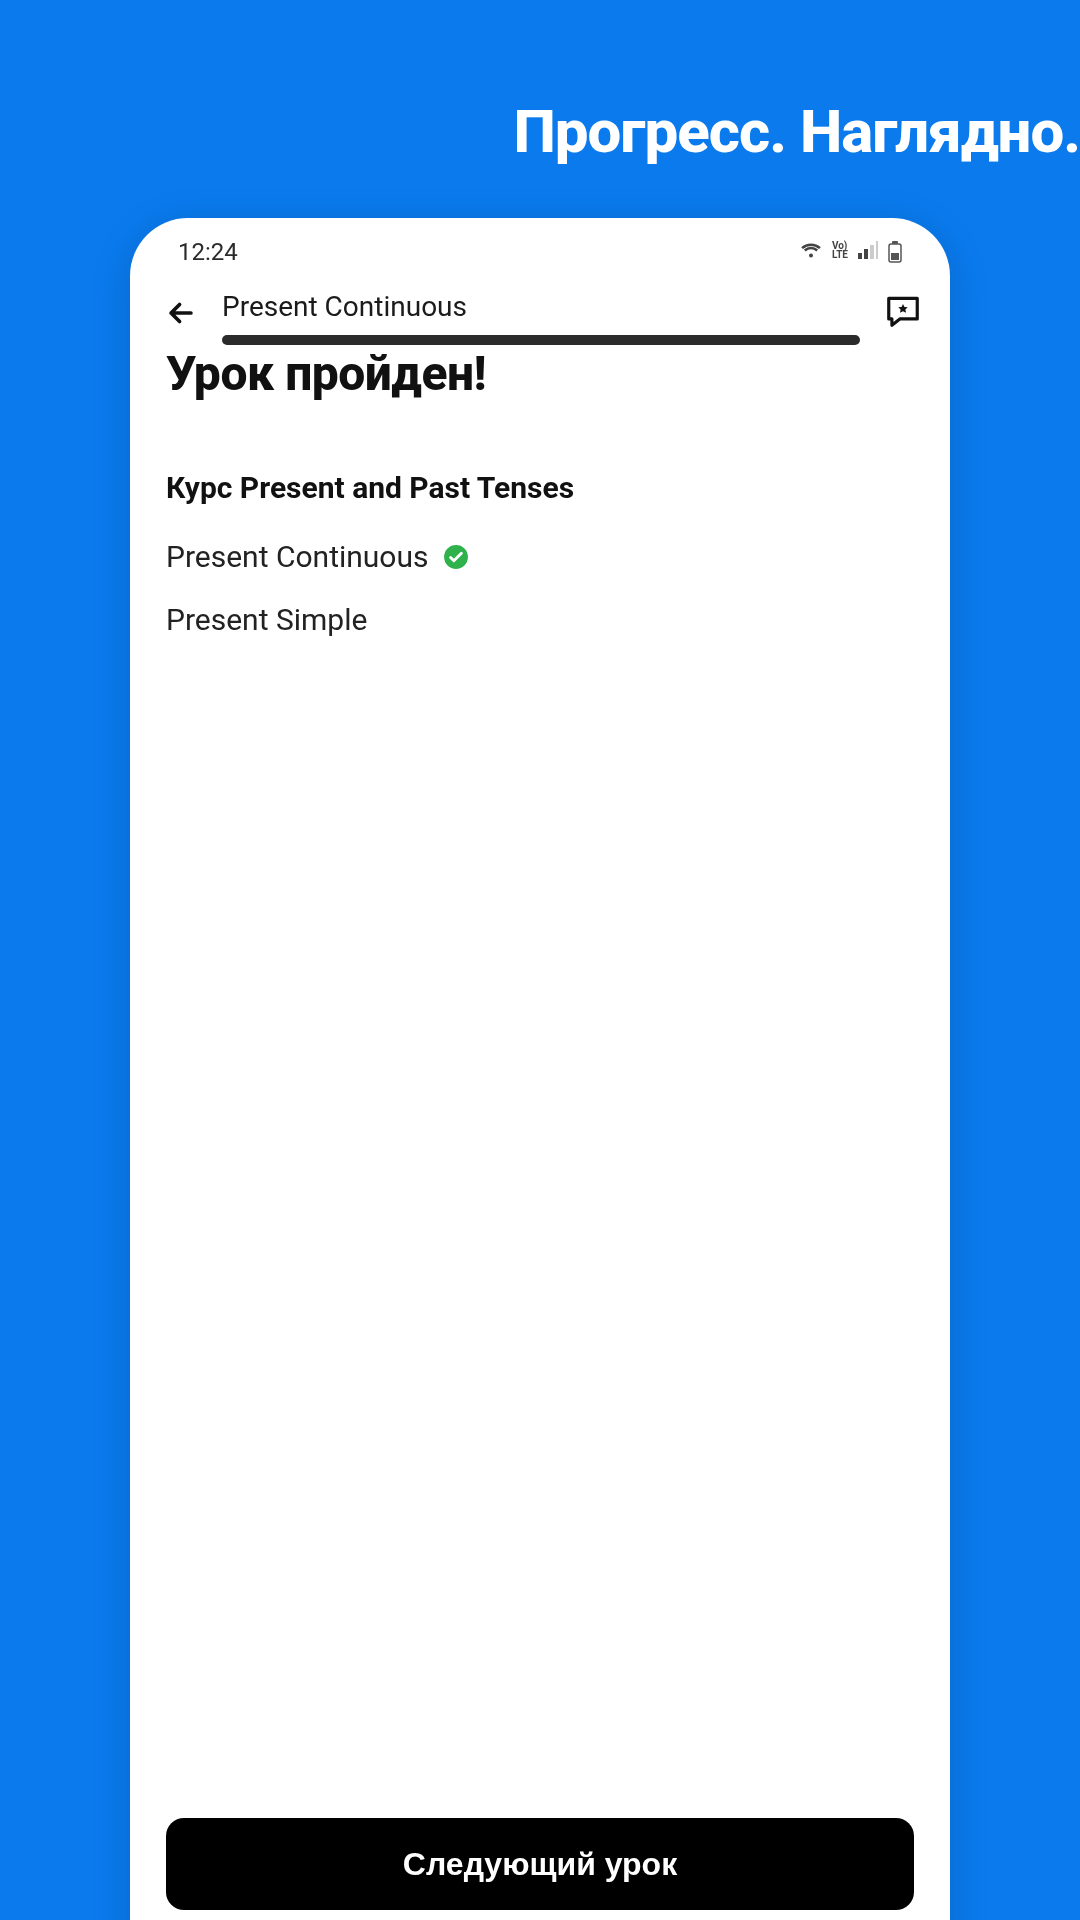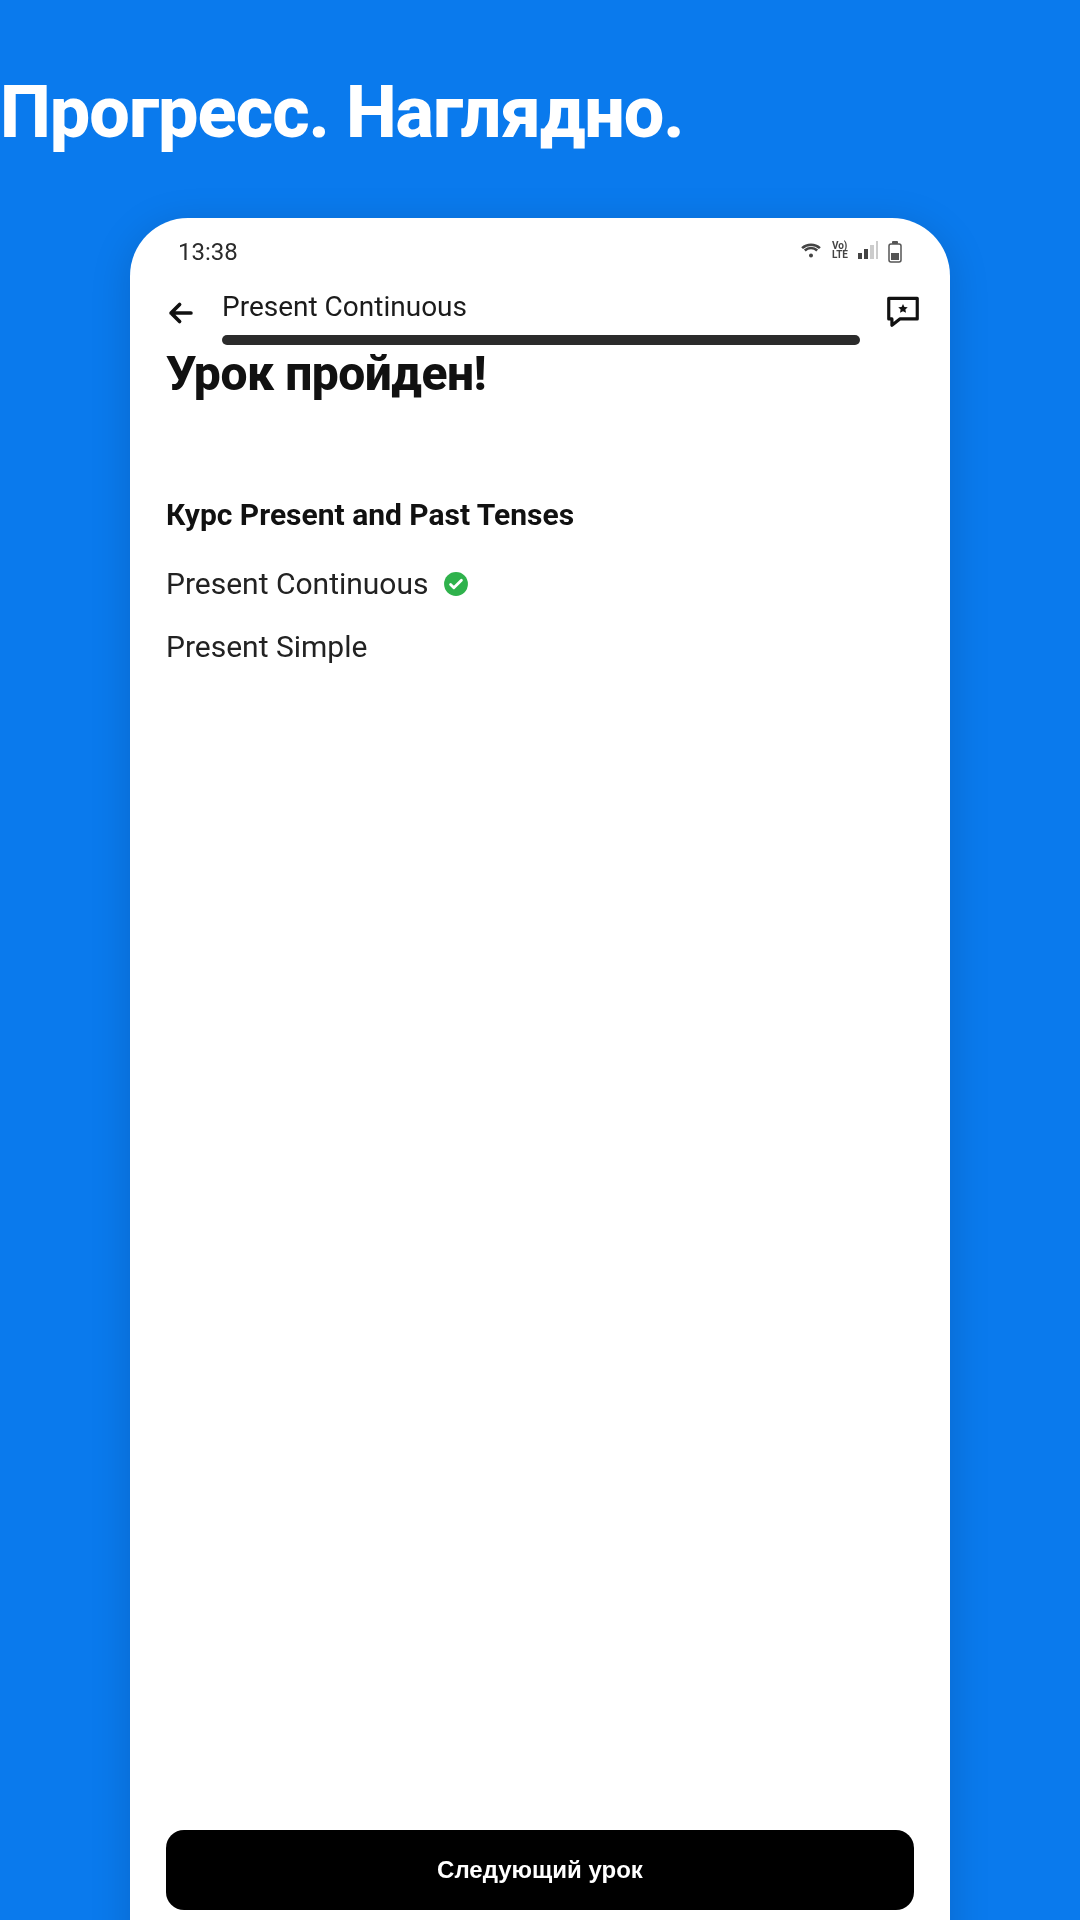--- a/index.html
+++ b/index.html
@@ -4,24 +4,24 @@
 <style>
   * { margin: 0; padding: 0; box-sizing: border-box; }
   html, body { width: 1080px; height: 1920px; }
   body {
     background: #0a7aed;
     font-family: -apple-system, "Segoe UI", Roboto, Arial, sans-serif;
     overflow: hidden;
   }
   .promo-title {
     color: #fff;
-    font-size: 72px;
+    font-size: 60px;
     font-weight: 800;
-    text-align: left;
-    padding-top: 70px;
+    text-align: right;
+    padding-top: 96px;
     letter-spacing: -1px;
   }
   .phone {
     position: absolute;
     left: 130px;
     top: 218px;
     width: 820px;
     height: 1740px;
     background: #fff;
     border-radius: 58px 58px 0 0;
@@ -59,59 +59,59 @@
   .lesson-done {
     font-size: 48px;
     font-weight: 800;
     color: #111;
     letter-spacing: -0.5px;
   }
   .course-title {
     font-size: 30px;
     font-weight: 700;
     color: #111;
-    margin-top: 95px;
+    margin-top: 68px;
   }
   .lesson-list { margin-top: 20px; }
   .lesson-item {
     font-size: 30px;
     color: #222;
     font-weight: 400;
     padding: 14px 0;
     display: flex;
     align-items: center;
     gap: 14px;
   }
   .check-icon { display: inline-flex; }
   .next-btn {
     position: absolute;
     left: 36px;
     right: 36px;
     bottom: 48px;
-    height: 80px;
+    height: 92px;
     background: #000;
     color: #fff;
     border-radius: 18px;
     display: flex;
     align-items: center;
     justify-content: center;
-    font-size: 24px;
+    font-size: 32px;
     font-weight: 600;
     border: none;
   }
 </style>
 </head>
 <body>
 
 <div class="promo-title">Прогресс. Наглядно.</div>
 
 <div class="phone">
 
   <div class="status-bar">
-    <span>13:38</span>
+    <span>12:24</span>
     <div class="status-right">
       <span>
         <svg width="22" height="18" viewBox="0 0 22 18">
             <path fill="#444" d="M11 16.5a2 2 0 1 0 0-4 2 2 0 0 0 0 4zm-5.3-6.1a7.5 7.5 0 0 1 10.6 0l1.8-1.8a10 10 0 0 0-14.2 0l1.8 1.8zM1.2 6.2l1.8 1.8a12.5 12.5 0 0 1 16 0l1.8-1.8a15 15 0 0 0-19.6 0z"></path>
           </svg>
       </span>
       <span style="font-size:10px;line-height:9px;font-weight:700;color:#444;">Vo)<br>LTE</span>
       <span>
         <svg width="20" height="18" viewBox="0 0 20 18">
             <rect x="0" y="12" width="4" height="6" fill="#444"></rect>

